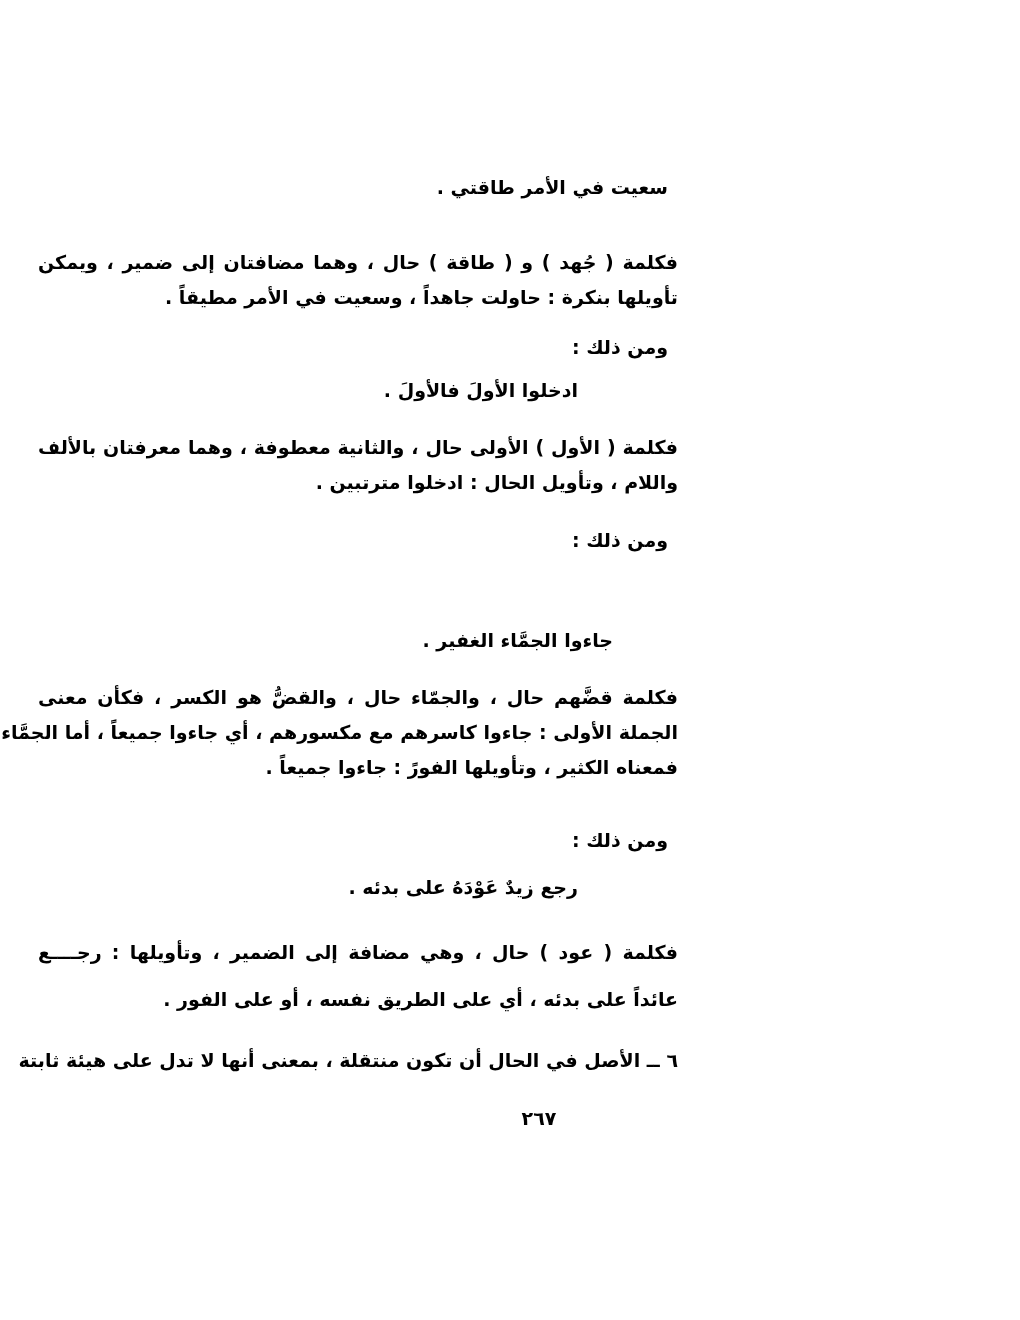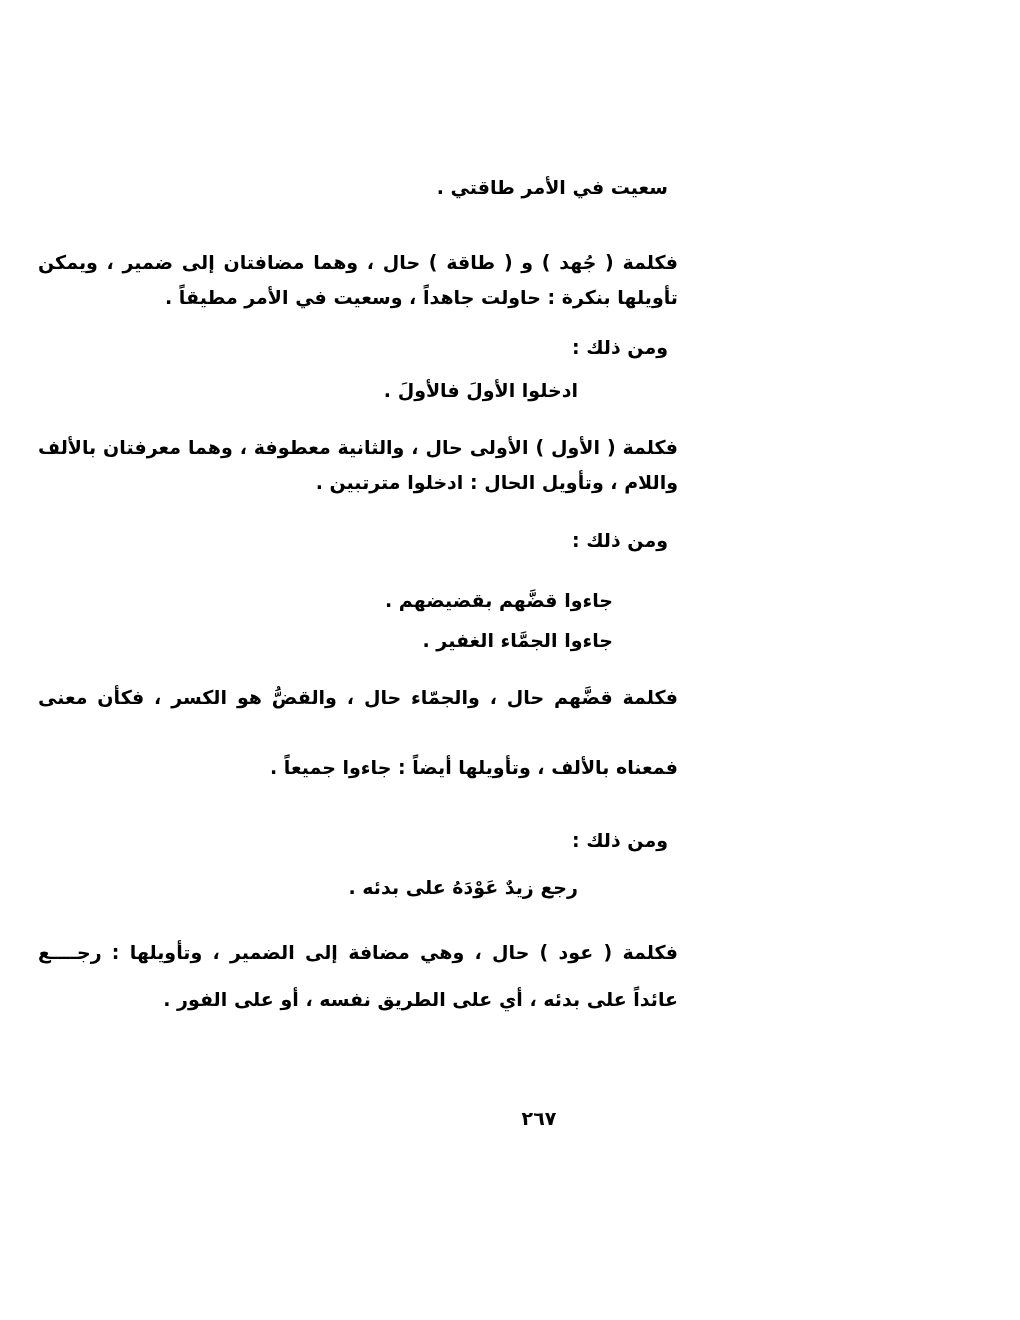--- a/index.html
+++ b/index.html
@@ -54,29 +54,30 @@
 
   <div class="line" style="right:200px; top:315px;">ومن ذلك :</div>
 
   <div class="line" style="right:290px; top:358px;">ادخلوا الأولَ فالأولَ .</div>
 
   <div class="line justify" style="right:190px; top:415px; width:640px;margin-left:40px;">فكلمة ( الأول ) الأولى حال ، والثانية معطوفة ، وهما معرفتان بالألف</div>
   <div class="line" style="right:190px; top:450px;">واللام ، وتأويل الحال : ادخلوا مترتبين .</div>
 
   <div class="line" style="right:200px; top:508px;">ومن ذلك :</div>
 
-  <div class="line" style="right:255px; top:568px;">جاءوا قضَّهم بقضيضهم .</div>
   <div class="line" style="right:255px; top:608px;">جاءوا الجمَّاء الغفير .</div>
 
   <div class="line justify" style="right:190px; top:665px; width:640px;">فكلمة قضَّهم حال ، والجمّاء حال ، والقضُّ هو الكسر ، فكأن معنى</div>
-  <div class="line" style="right:190px; top:735px;">فمعناه بالألف ، وتأويلها أيضاً : جاءوا جميعاً .</div>
+  <div class="line justify" style="right:190px; top:700px; width:640px;">الجملة الأولى : جاءوا كاسرهم مع مكسورهم ، أي جاءوا جميعاً ، أما الجمَّاء</div>
+  <div class="line" style="right:190px; top:735px;">فمعناه الكثير ، وتأويلها الفورً : جاءوا جميعاً .</div>
 
   <div class="line" style="right:200px; top:808px;">ومن ذلك :</div>
 
   <div class="line" style="right:290px; top:855px;">رجع زيدٌ عَوْدَهُ على بدئه .</div>
 
   <div class="line justify" style="right:190px; top:920px; width:640px;">فكلمة ( عود ) حال ، وهي مضافة إلى الضمير ، وتأويلها : رجــــع</div>
   <div class="line" style="right:190px; top:955px;margin-top:12px;">عائداً على بدئه ، أي على الطريق نفسه ، أو على الفور .</div>
 
+  <div class="line justify bold" style="right:190px; top:1028px; width:640px;">٦ ــ الأصل في الحال أن تكون منتقلة ، بمعنى أنها لا تدل على هيئة ثابتة</div>
 
   <div class="pagenum" style="top:1090px;margin-left:29px;">٢٦٧</div>
 
 </div>
 
 </body></html>

